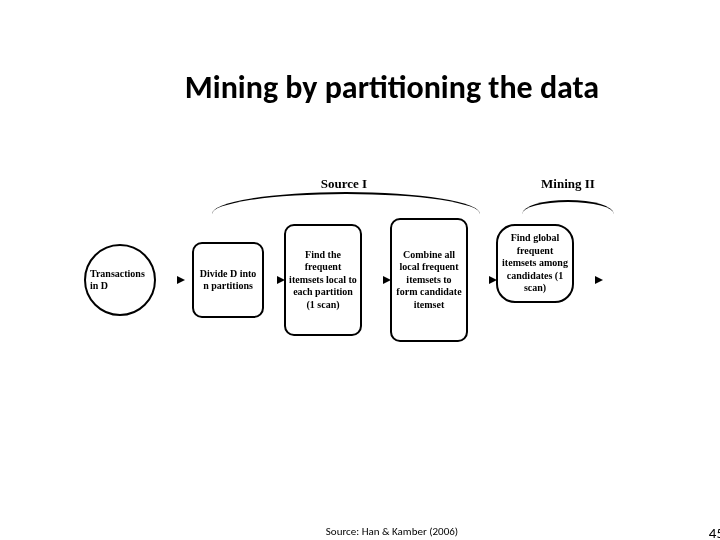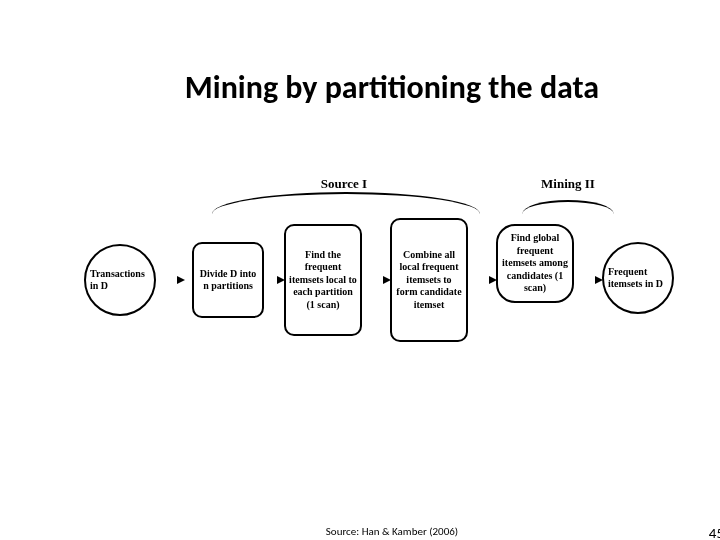--- a/index.html
+++ b/index.html
@@ -116,21 +116,20 @@
   <div class="circle-node" style="left:0px; top:30px; width:72px; height:72px;">Transactions in D</div>
 
   <div class="box-node" style="left:108px; top:28px; width:72px; height:76px;">Divide D into n partitions</div>
 
   <div class="box-node" style="left:200px; top:10px; width:78px; height:112px;">Find the frequent itemsets local to each partition (1 scan)</div>
 
   <div class="box-node" style="left:306px; top:4px; width:78px; height:124px;">Combine all local frequent itemsets to form candidate itemset</div>
 
   <div class="box-node" style="left:412px; top:10px; width:78px; height:79px;border-radius:19px;">Find global frequent itemsets among candidates (1 scan)</div>
 
-  <div class="circle-node" style="left:518px; top:28px; width:72px; height:72px;">Frequent itemsets in D</div>
 
   <div class="arrow" style="left:72px; width:28px; top:66px;">
       <div class="arrow-shaft"></div>
     </div>
   <div class="arrow" style="left:172px; width:28px; top:66px;">
       <div class="arrow-shaft"></div>
     </div>
   <div class="arrow" style="left:278px; width:28px; top:66px;">
       <div class="arrow-shaft"></div>
     </div>

